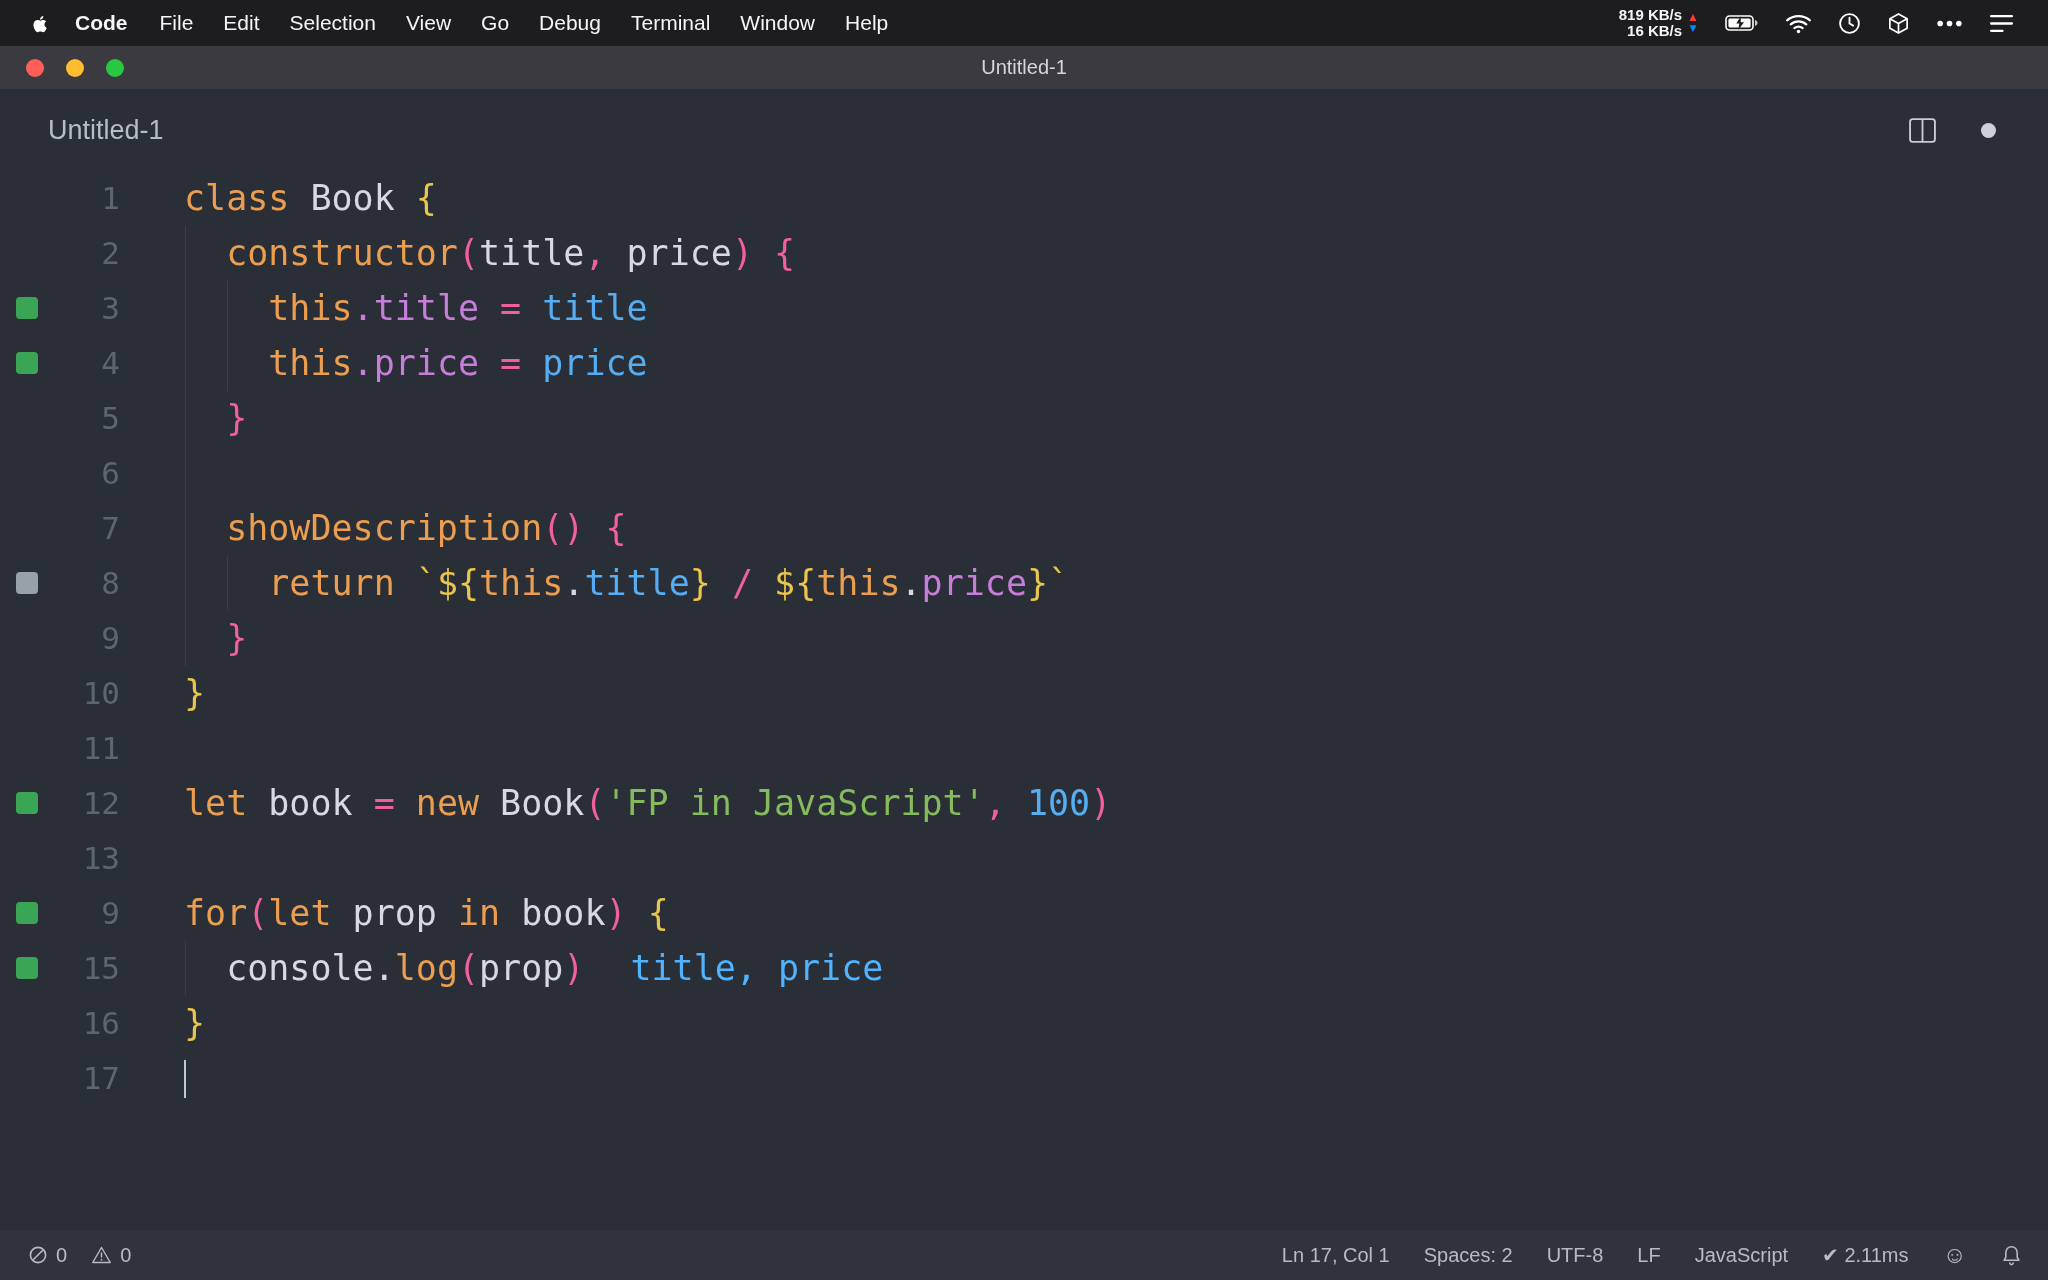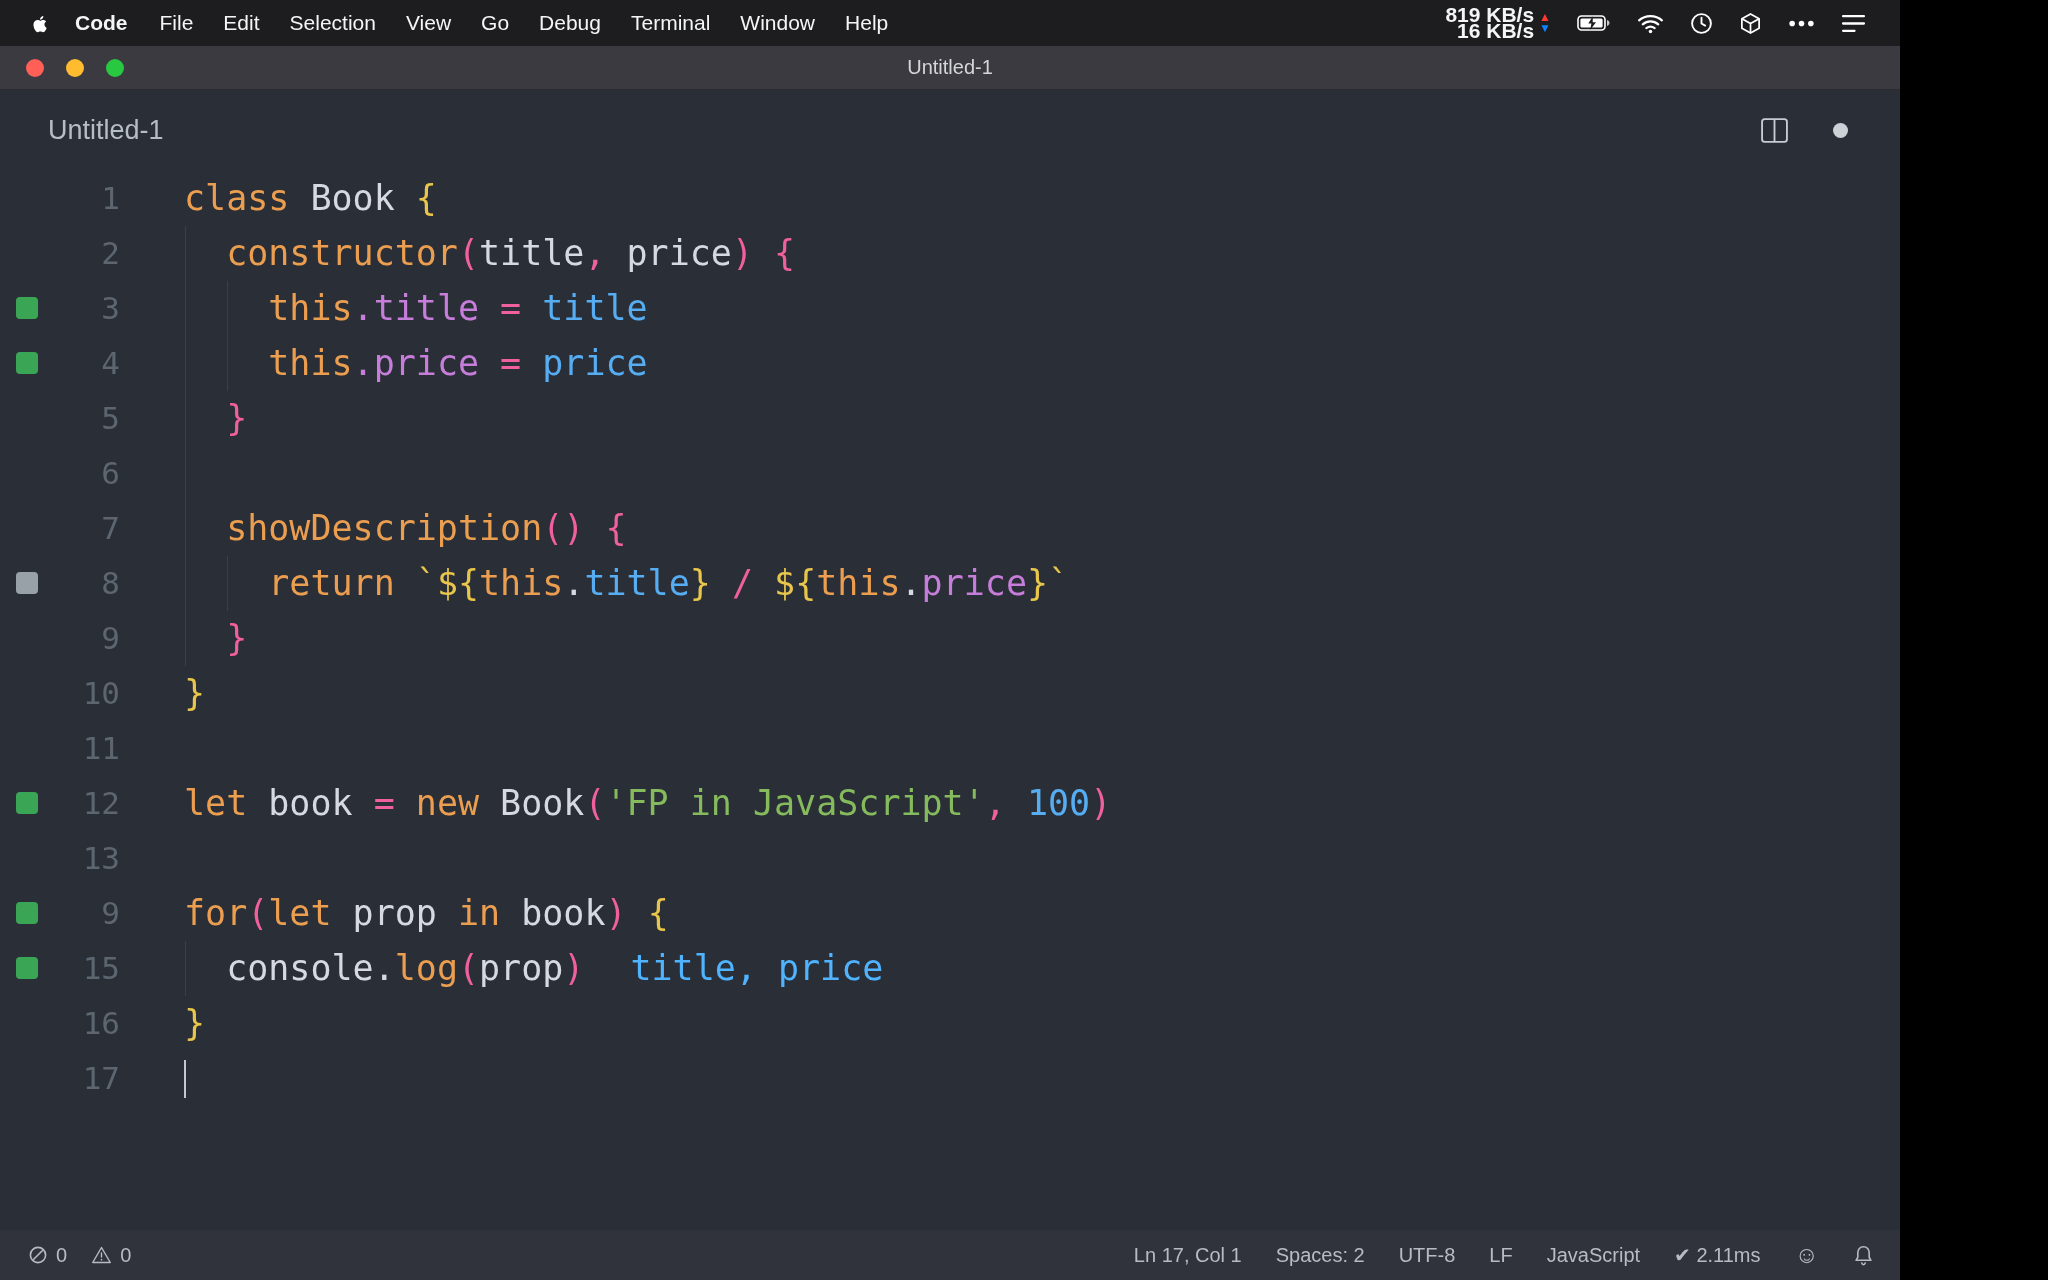--- a/index.html
+++ b/index.html
@@ -3,32 +3,32 @@
 <meta charset="utf-8">
 <style>
   :root{
     --bg:#2a2e36; --menubar-bg:#1d1d20; --titlebar-bg:#3a3a40; --statusbar-bg:#30333b;
     --kw:#eb9e50; --id:#d6dae0; --pu:#c77dda; --p:#f0609f; --val:#56adf2;
     --str:#85bb5c; --y:#e8c54b; --ann:#4fb3ff;
     --green-indicator:#3aa655; --gray-indicator:#98a0a8; --line-number:#5d6670;
   }
   *{margin:0;padding:0;box-sizing:border-box;}
   html,body{background:#000;}
-  .screen{position:relative;width:1900px;height:1280px;background:var(--bg);
+  .screen{position:relative;width:2048px;height:1280px;background:var(--bg);
     font-family:"Liberation Sans",sans-serif;overflow:hidden;}
 
   
   .menubar{height:46px;background:var(--menubar-bg);display:flex;align-items:center;
     padding:0 34px 0 28px;color:#f4f5f6;font-size:21px;}
   .apple{display:flex;align-items:center;margin-right:10px;}
   .app-name{font-weight:bold;padding:0 17px;}
   .menu-item{padding:0 15px;}
   .menu-right{margin-left:auto;display:flex;align-items:center;gap:26px;}
   .net{display:flex;align-items:center;gap:5px;}
-  .net-text{display:flex;flex-direction:column;align-items:flex-end;font-size:21px;
+  .net-text{display:flex;flex-direction:column;align-items:flex-end;font-size:15px;
     line-height:16px;font-weight:bold;}
   .net-arrows{display:flex;flex-direction:column;line-height:11px;font-size:12px;}
   .net-up{color:#ff3b30;} .net-down{color:#0a84ff;}
   .mb-icon{display:flex;align-items:center;}
 
   
   .titlebar{height:44px;background:var(--titlebar-bg);position:relative;display:flex;
     align-items:center;justify-content:center;color:#d5d6d8;font-size:20px;
     border-bottom:1px solid #2b2b30;}
   .traffic{position:absolute;left:26px;top:0;height:100%;display:flex;align-items:center;gap:22px;}

